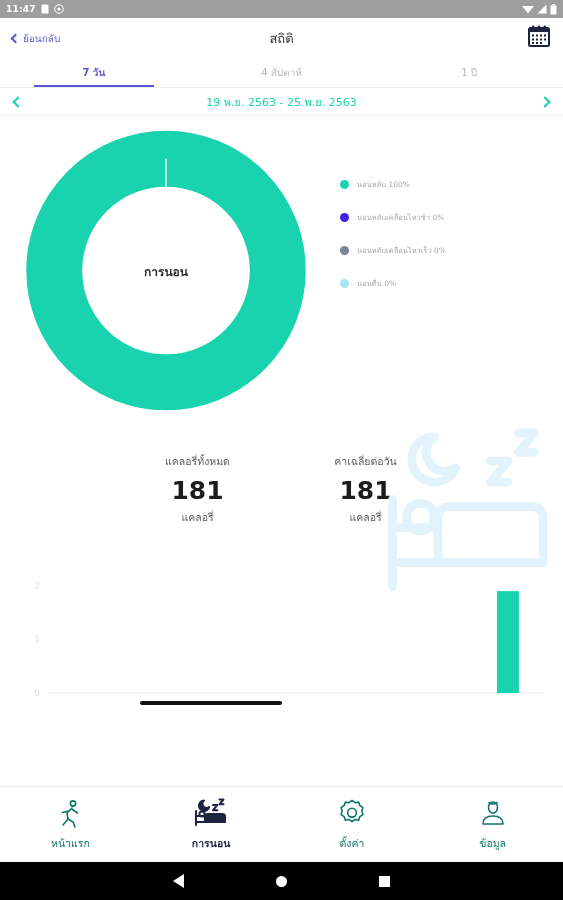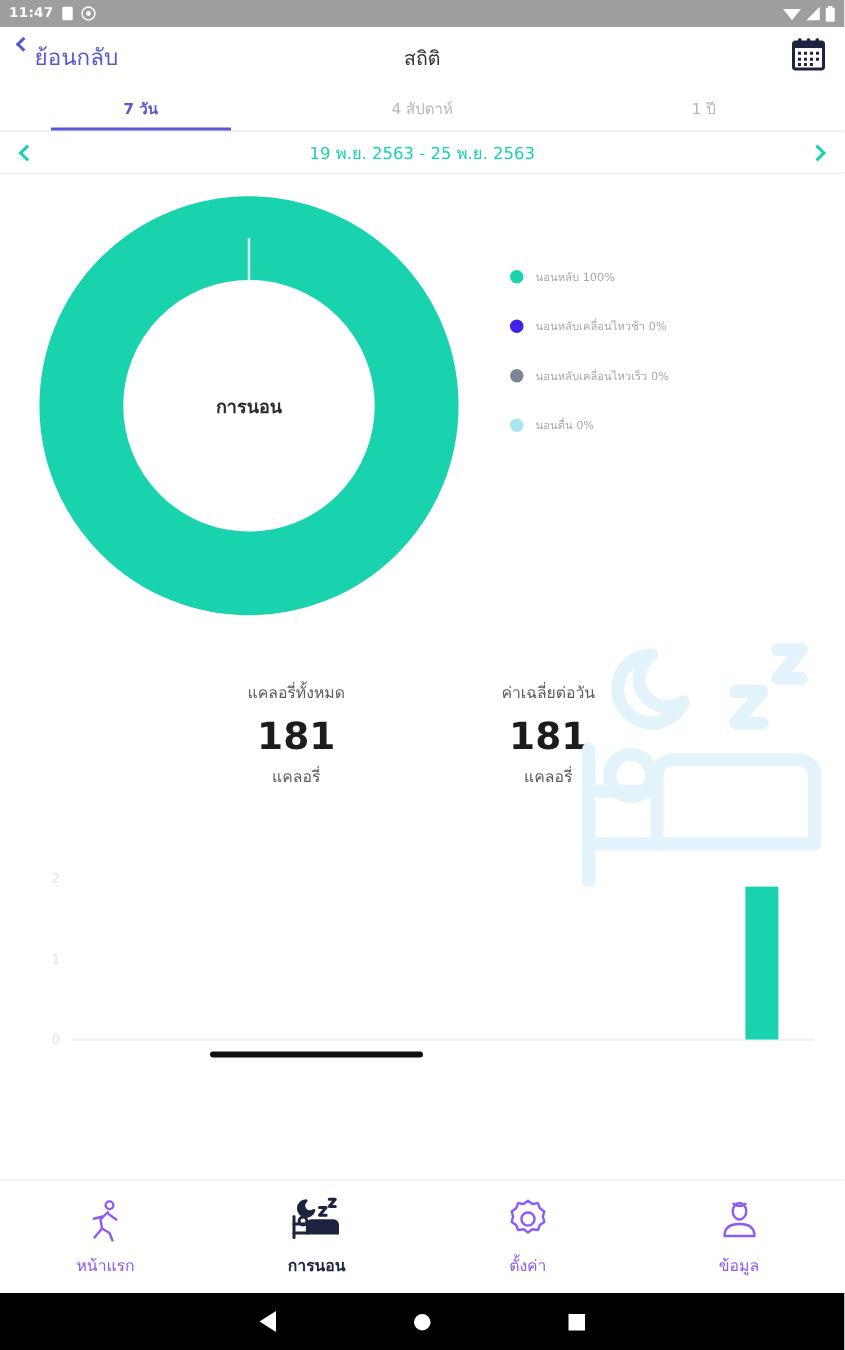--- a/index.html
+++ b/index.html
@@ -27,22 +27,22 @@
 
   
   .appbar {
     height:40px; width:100%;
     background:#ffffff;
     display:flex; align-items:center;
     padding:0 12px;
     position:relative;
   }
   .back-btn {
-    display:flex; align-items:flex-start;
-    color:#5a57d6; font-size:15px;
+    display:flex; align-items:center;
+    color:#5a57d6; font-size:10px;
     cursor:pointer;
     gap:2px;
   }
   .chev-left {
     width:7px; height:7px;
     border-left:2px solid #5a57d6;
     border-bottom:2px solid #5a57d6;
     transform:rotate(45deg);
     margin-right:2px;
   }
@@ -167,21 +167,21 @@
     background:#ffffff;
     border-top:1px solid #ececec;
     display:flex;
   }
   .nav-item {
     flex:1;
     display:flex; flex-direction:column;
     align-items:center; justify-content:center;
     gap:7px;
     cursor:pointer;
-    color:#8b5cf6;
+    color:#0f766e;
   }
   .nav-item.active { color:#1d2440; }
   .nav-label { font-size:10.5px; }
   .nav-item.active .nav-label { font-weight:bold; }
 
   
   .sysnav {
     position:absolute;
     left:0; right:0; bottom:0;
     height:38px;

